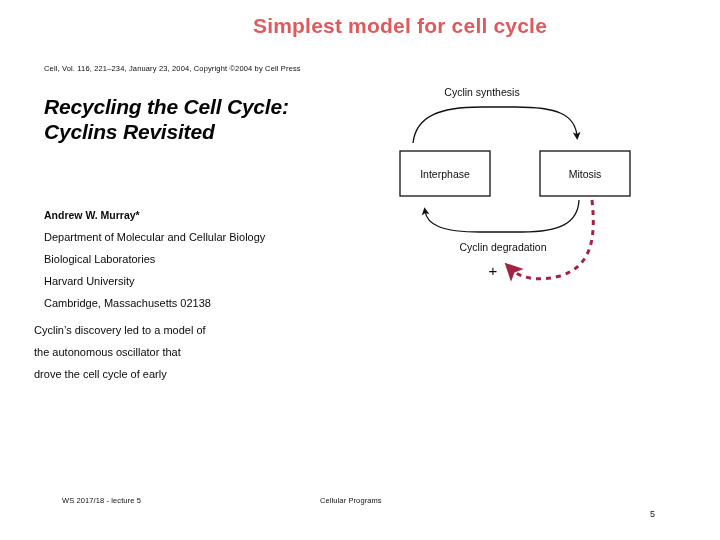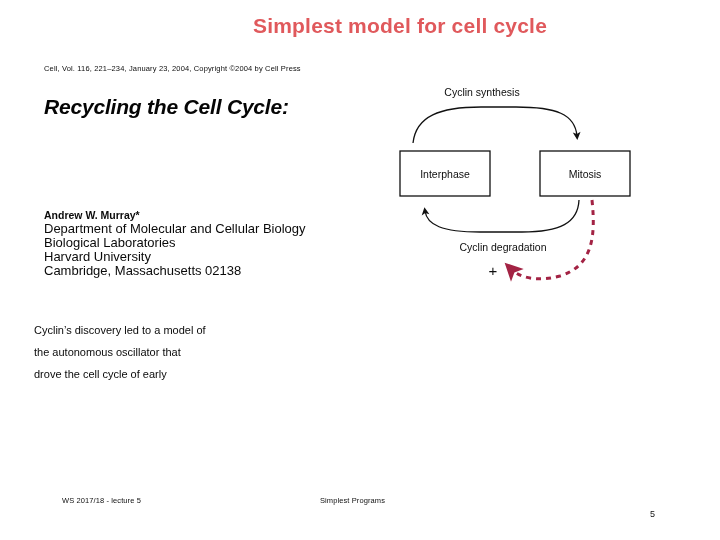--- a/index.html
+++ b/index.html
@@ -66,24 +66,25 @@
     top: 144px;
     width: 330px;
   }
   .author-name {
     font-size: 10.5px;
     font-weight: bold;
     line-height: 14px;
     color: #0a0a0a;
   }
   .author-affil {
-    font-size: 13px;
+    font-size: 11px;
     font-weight: normal;
     line-height: 14px;
     color: #0a0a0a;
+    margin-top: 8px;
   }
 
   
   .diagram {
     position: absolute;
     left: 380px;
     top: 80px;
     width: 270px;
     height: 215px;
   }
@@ -141,20 +142,21 @@
 
 <div class="slide">
 
   <div class="slide-title">Simplest model for cell cycle</div>
 
   <div class="paper-block">
     <div class="paper-citation">Cell, Vol. 116, 221–234, January 23, 2004, Copyright ©2004 by Cell Press</div>
 
     <div class="paper-title">
       <div>Recycling the Cell Cycle:</div>
+      <div>Cyclins Revisited</div>
     </div>
 
     <div class="paper-authors">
       <div class="author-name">Andrew W. Murray*</div>
       <div class="author-affil">Department of Molecular and Cellular Biology</div>
       <div class="author-affil">Biological Laboratories</div>
       <div class="author-affil">Harvard University</div>
       <div class="author-affil">Cambridge, Massachusetts 02138</div>
     </div>
   </div>
@@ -188,16 +190,16 @@
   </div>
 
   <div class="body-text">
     <div>Cyclin’s discovery led to a model of</div>
     <div>the autonomous oscillator that</div>
     <div>drove the cell cycle of early</div>
   </div>
 
 
   <div class="footer-left">WS 2017/18 - lecture 5</div>
-  <div class="footer-center">Simplest Programs</div>
+  <div class="footer-center">Cellular Programs</div>
   <div class="footer-page">5</div>
 
 </div>
 
 </body></html>

